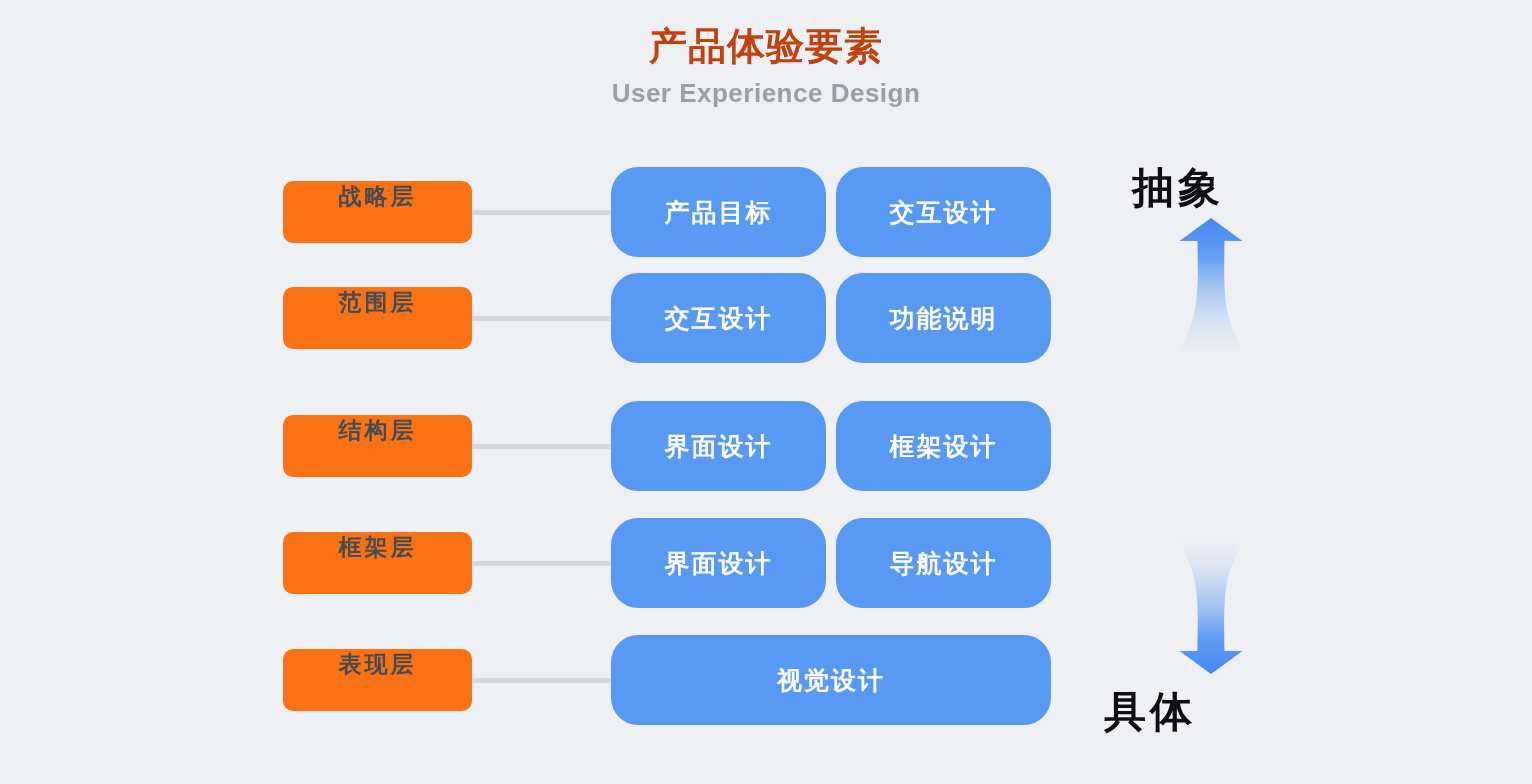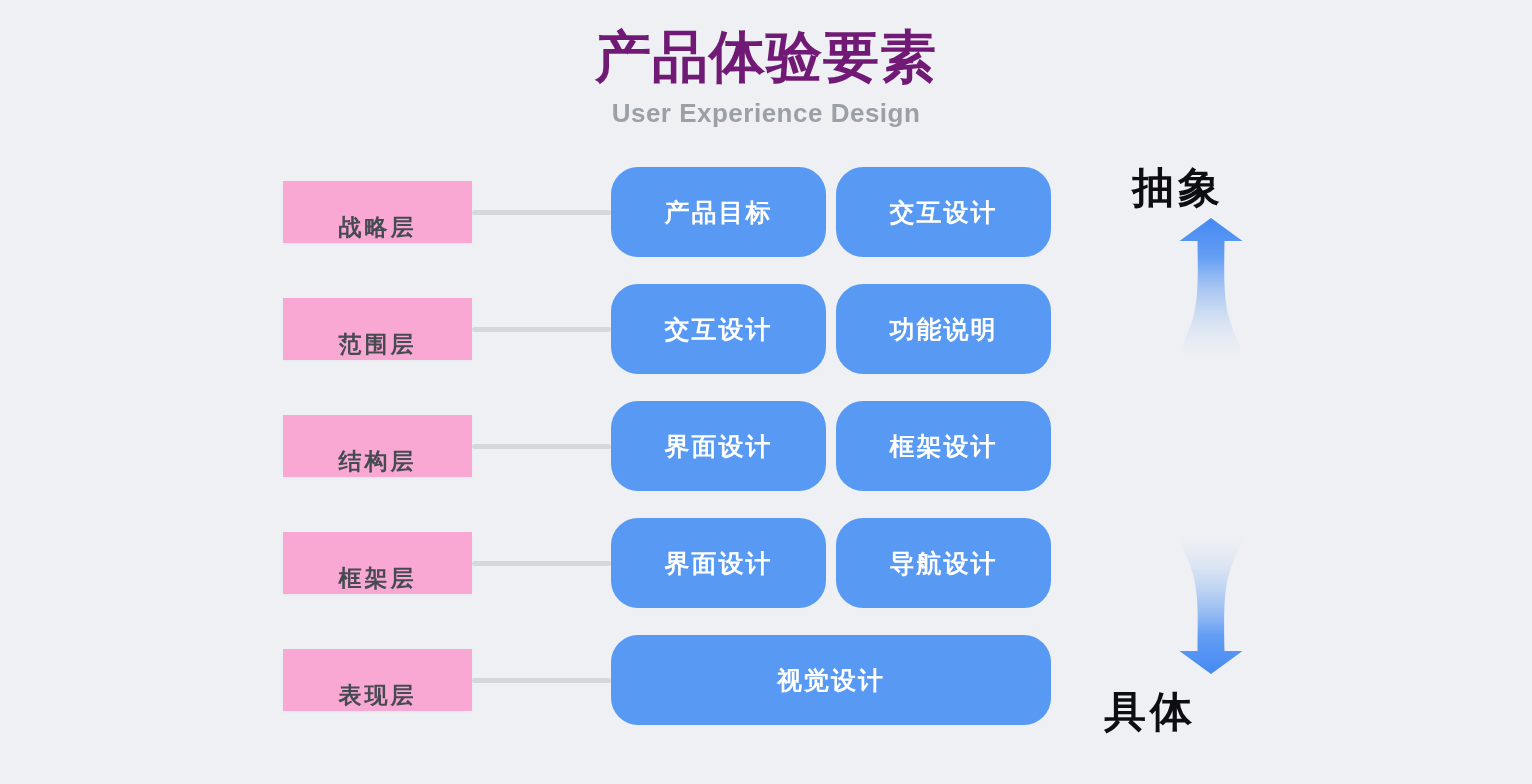--- a/index.html
+++ b/index.html
@@ -16,23 +16,23 @@
 
   
   .header {
     position: absolute;
     top: 26px;
     left: 0;
     width: 100%;
     text-align: center;
   }
   .title {
-    font-size: 56px;
+    font-size: 38px;
     font-weight: 800;
-    color: #701a75;
+    color: #c2410c;
     letter-spacing: 1px;
     line-height: 1.1;
   }
   .subtitle {
     margin-top: 10px;
     font-size: 26px;
     font-weight: 700;
     color: #9ba0a8;
     letter-spacing: 0.5px;
   }
@@ -42,24 +42,24 @@
     position: absolute;
     left: 283px;
     width: 768px;
     height: 90px;
     display: flex;
     align-items: center;
   }
   .label-box {
     width: 189px;
     height: 62px;
-    background: #f9a8d4;
-    border-radius: 0;
-    display: flex;
-    align-items: flex-end;
+    background: #f97316;
+    border-radius: 10px;
+    display: flex;
+    align-items: flex-start;
     justify-content: center;
     box-shadow: 0 1px 2px rgba(60,70,90,0.04);
     flex: 0 0 auto;
   }
   .label-box span {
     font-size: 23px;
     font-weight: 700;
     color: #464b52;
     letter-spacing: 3px;
   }
@@ -128,21 +128,21 @@
     <div class="boxes">
       <div class="blue-box">
         <span>产品目标</span>
       </div>
       <div class="blue-box">
         <span>交互设计</span>
       </div>
     </div>
   </div>
 
-  <div class="row" style="top:284px">
+  <div class="row" style="top:273px">
     <div class="label-box">
       <span>范围层</span>
     </div>
     <div class="connector"></div>
     <div class="boxes">
       <div class="blue-box">
         <span>交互设计</span>
       </div>
       <div class="blue-box">
         <span>功能说明</span>

